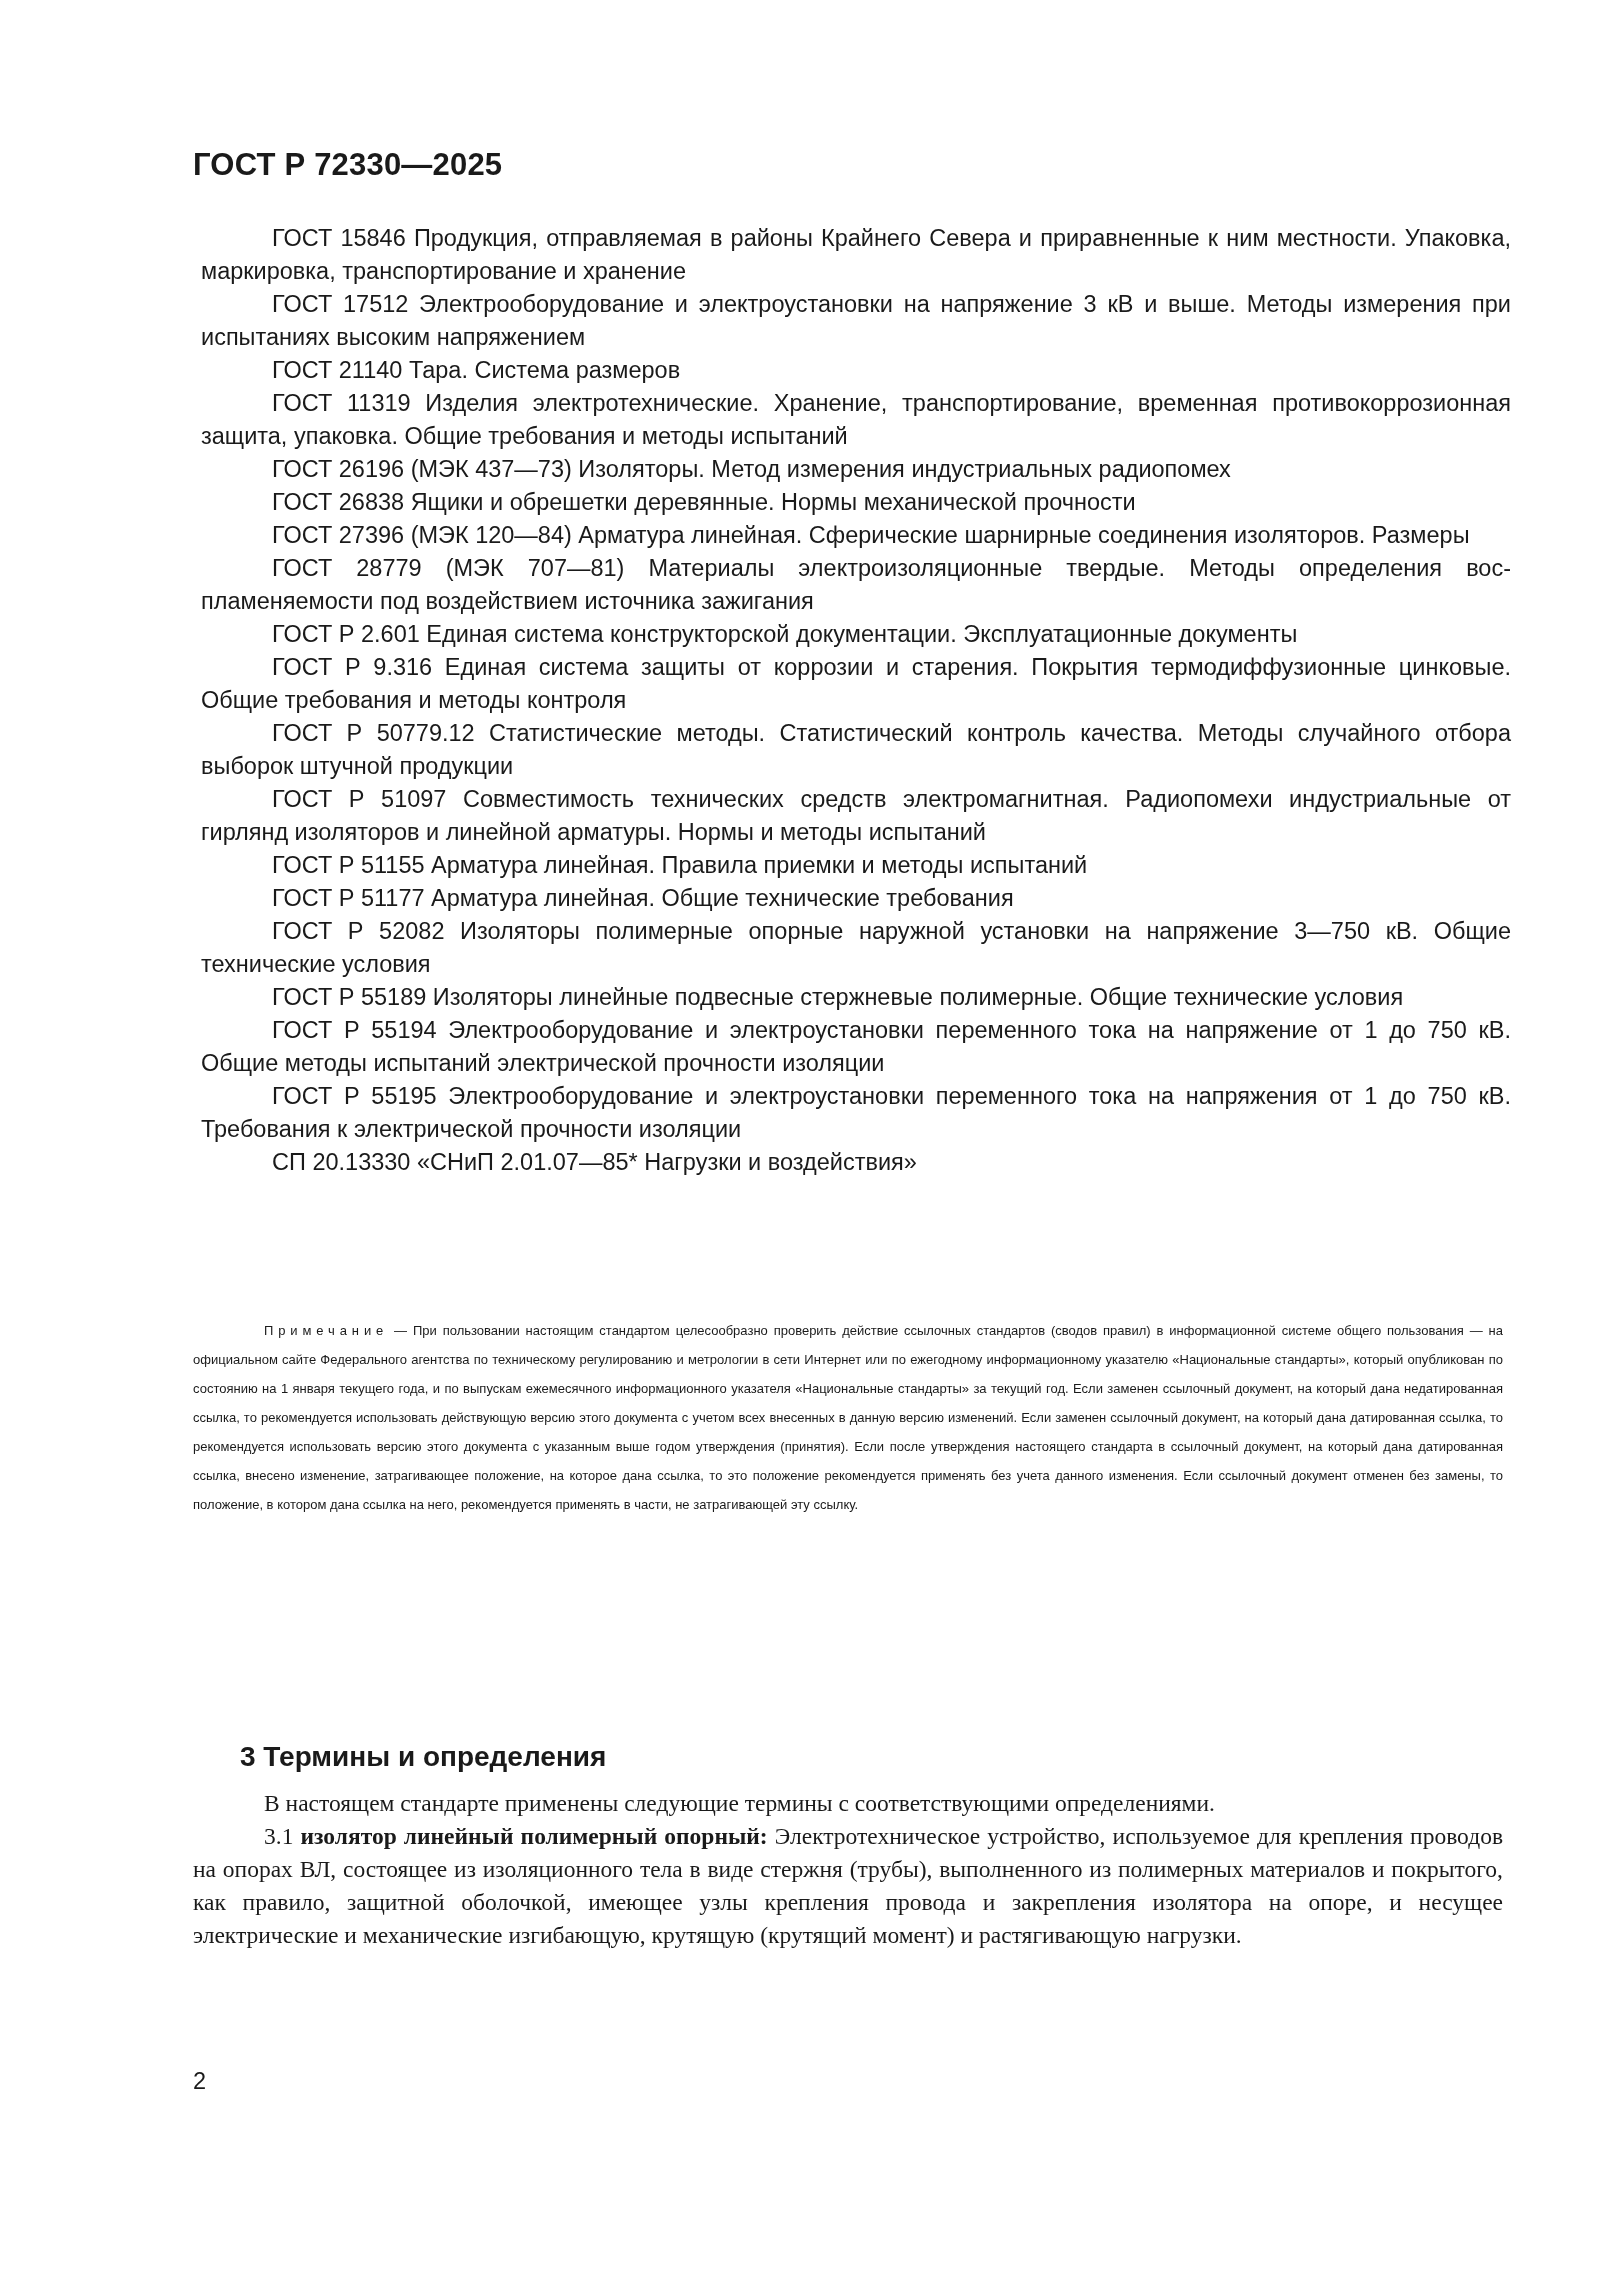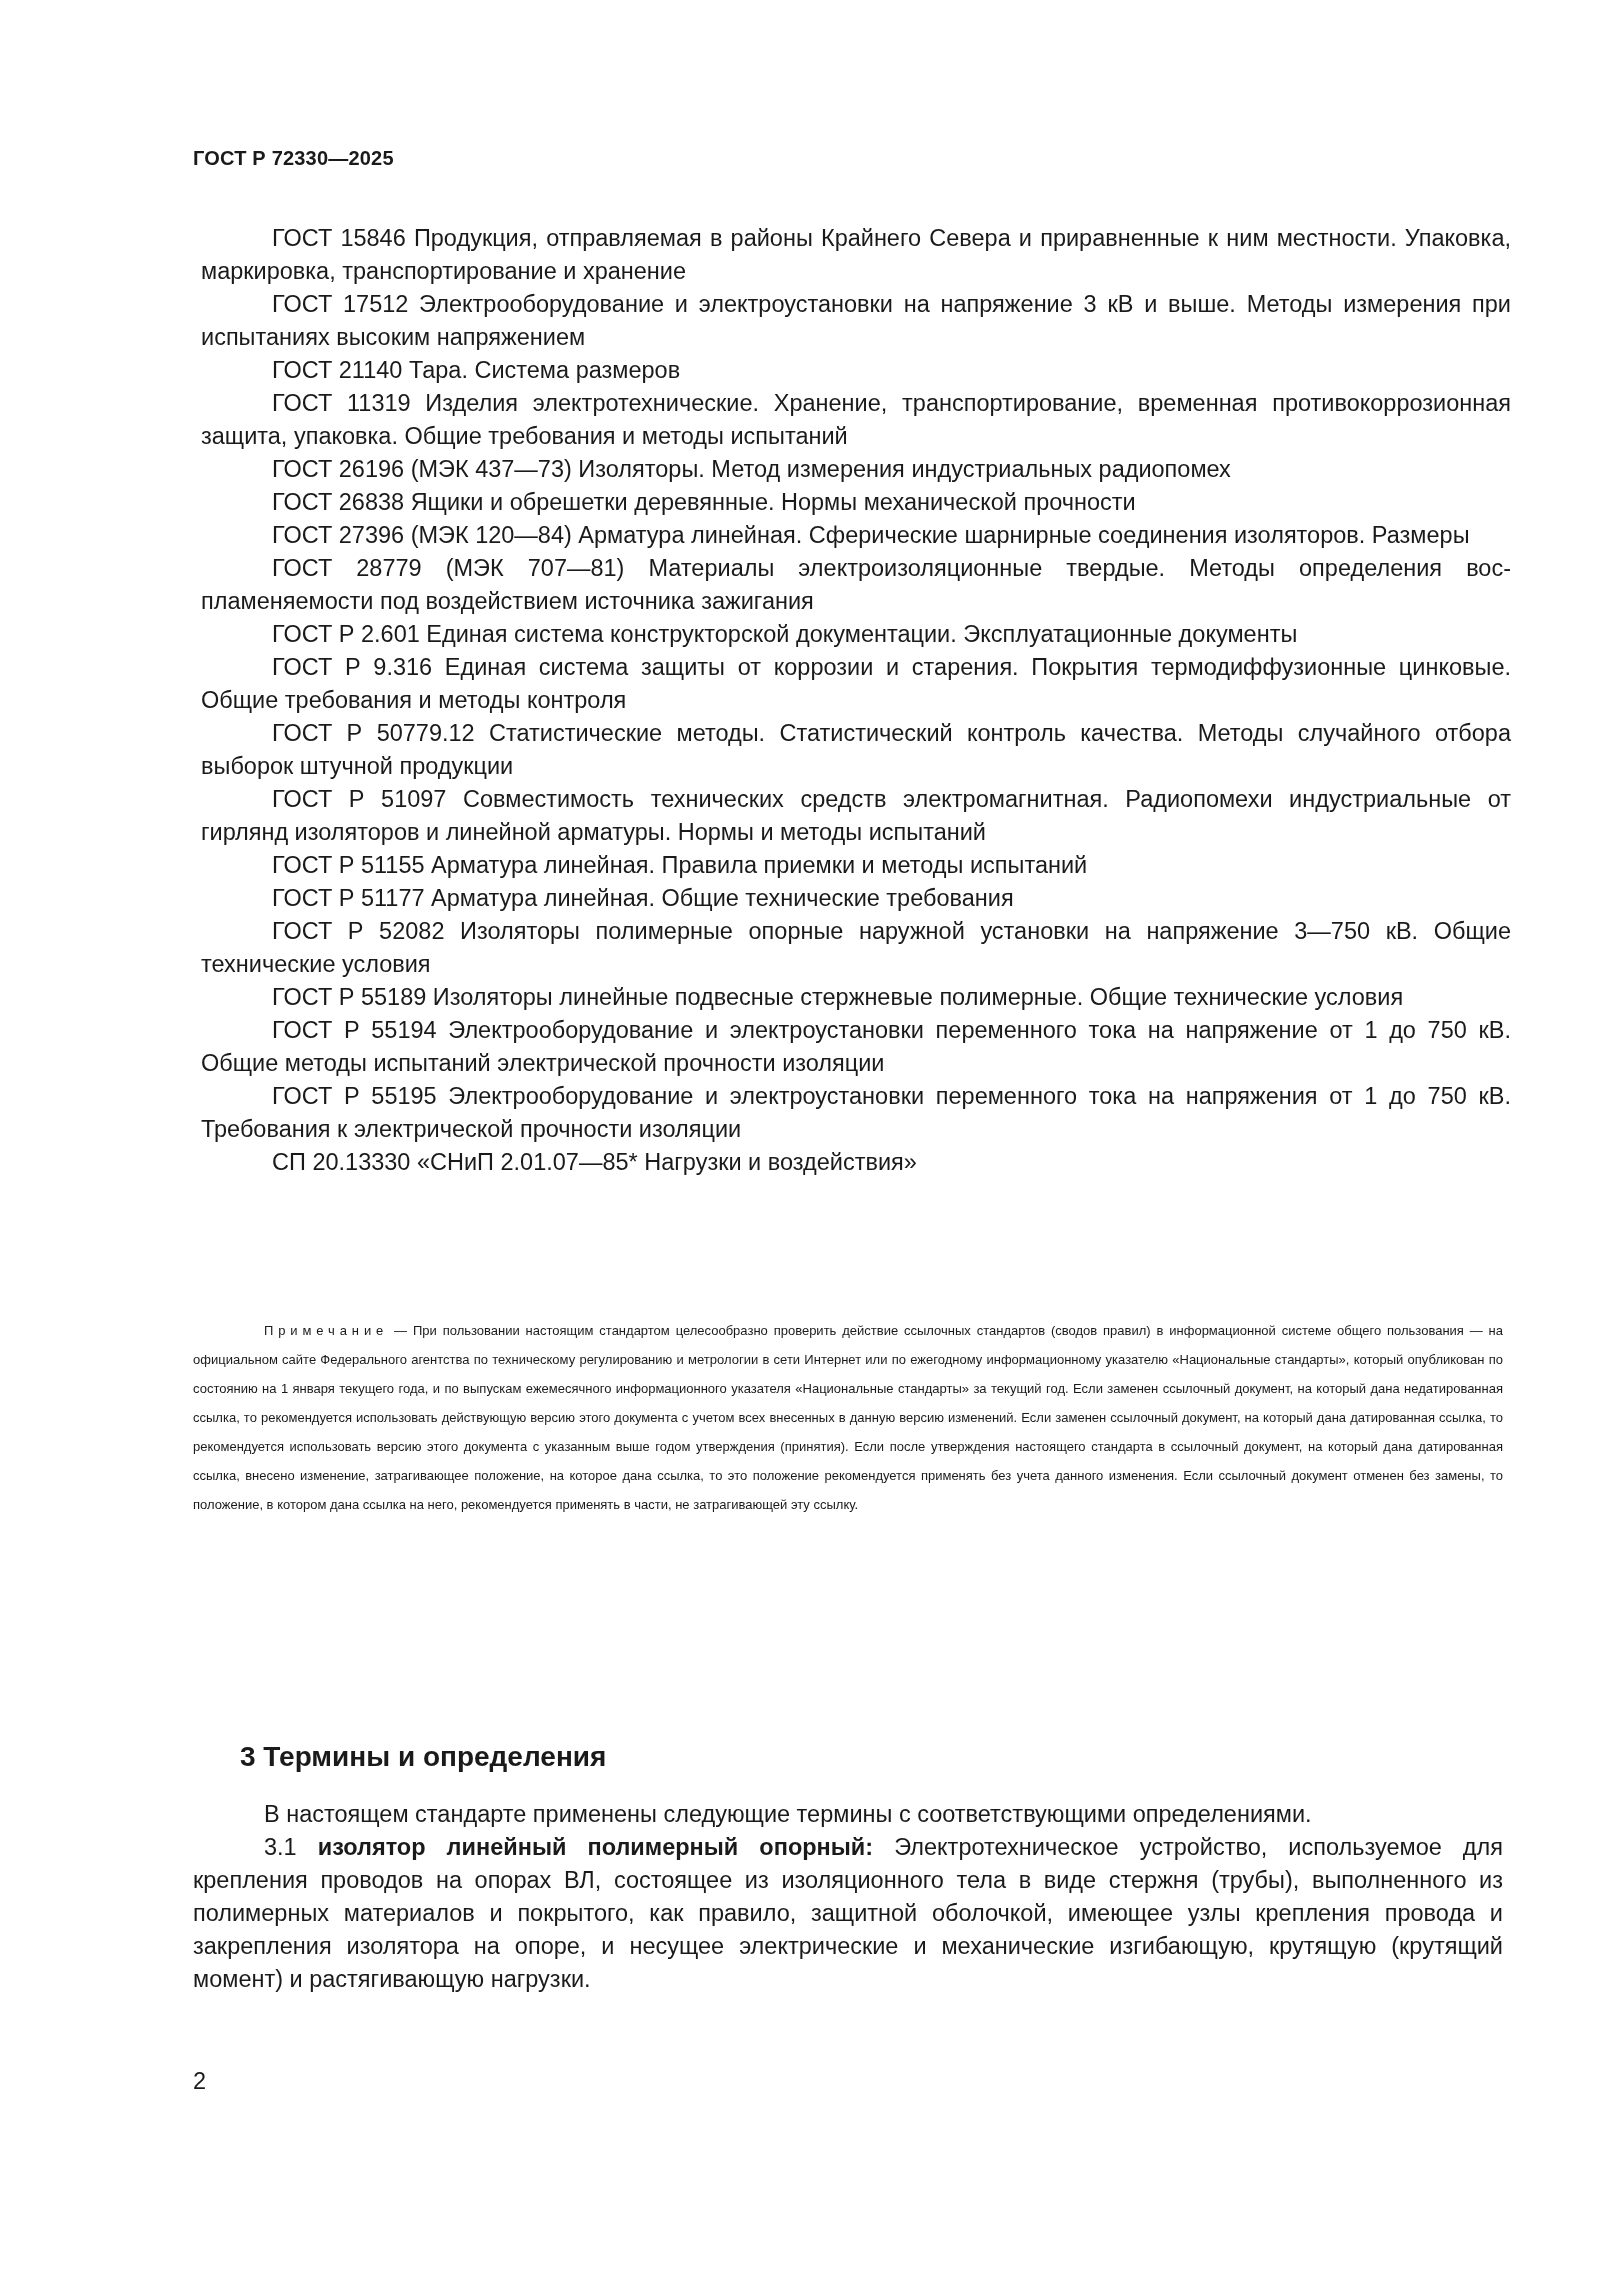--- a/index.html
+++ b/index.html
@@ -1,27 +1,27 @@
 <!DOCTYPE html>
 <html><head>
   <meta charset="utf-8">
   <style>
     html, body { margin: 0; padding: 0; background: #ffffff; }
     body { width: 1621px; height: 2293px; position: relative; overflow: hidden;
            font-family: "Liberation Sans", sans-serif; color: #1a1a1a; }
     .page { position: absolute; left: 193px; top: 0; width: 1310px; }
-    .doc-header { position: absolute; top: 147px; left: 0; font-weight: bold; font-size: 20px; letter-spacing: 0.2px; }
+    .doc-header { position: absolute; top: 147px; left: 0; font-weight: bold; font-size: 31px; letter-spacing: 0.2px; }
     .refs { position: absolute; top: 222px; left: 0; width: 1310px; margin-left: 8px; }
     .p { font-size: 23.5px; line-height: 33px; text-align: justify; text-indent: 71px; margin: 0; hyphens: manual; }
     .note { position: absolute; top: 1316px; left: 0; width: 1310px; }
     .note .p { font-size: 13px; line-height: 29px; }
     .note-label { letter-spacing: 4.9px; }
     .section { position: absolute; top: 1737px; left: 0; width: 1310px; }
     .section-title { font-size: 28px; font-weight: bold; margin: 0 0 0 47px; line-height: 39px; }
-    .section-body { margin-top: 22px; }
+    .section-body { margin-top: 11px; font-family: Liberation Serif, serif; }
     .term { font-weight: bold; }
     .page-num { position: absolute; top: 2068px; left: 0; font-size: 23.5px; }
   </style>
 </head>
 <body>
 
 <div class="page">
   <div class="doc-header">ГОСТ Р 72330—2025</div>
 
   <div class="refs">

